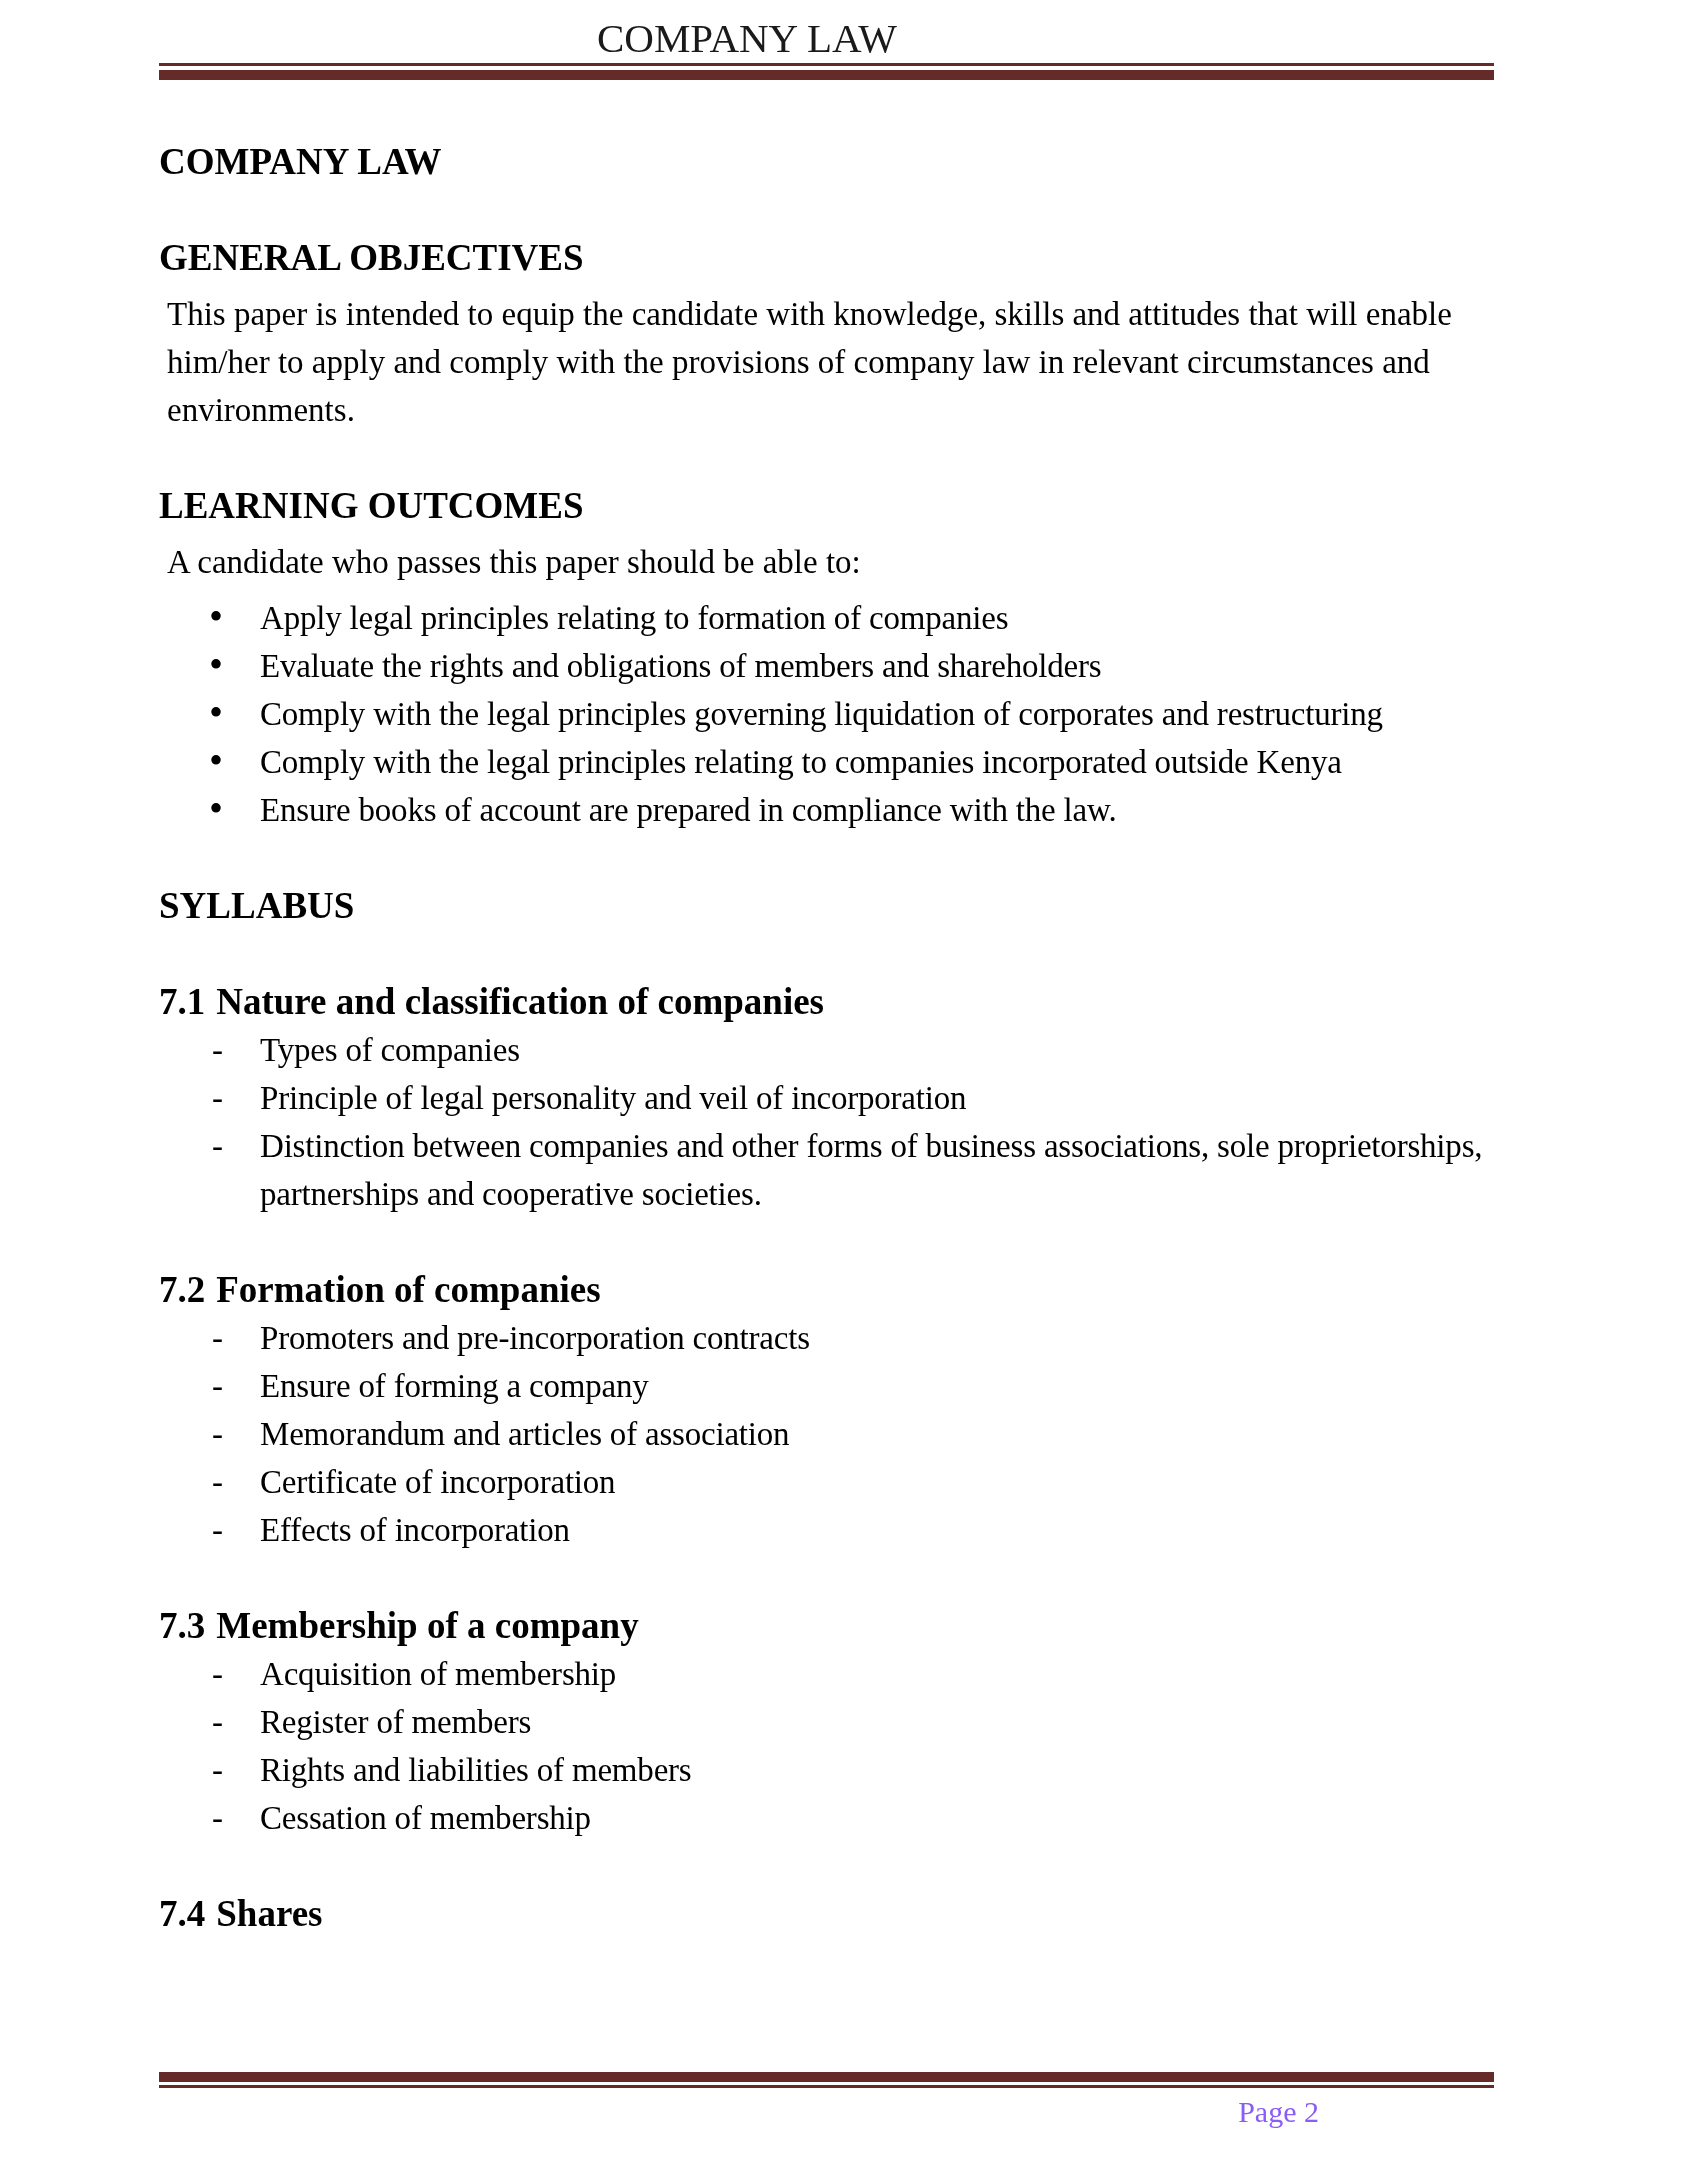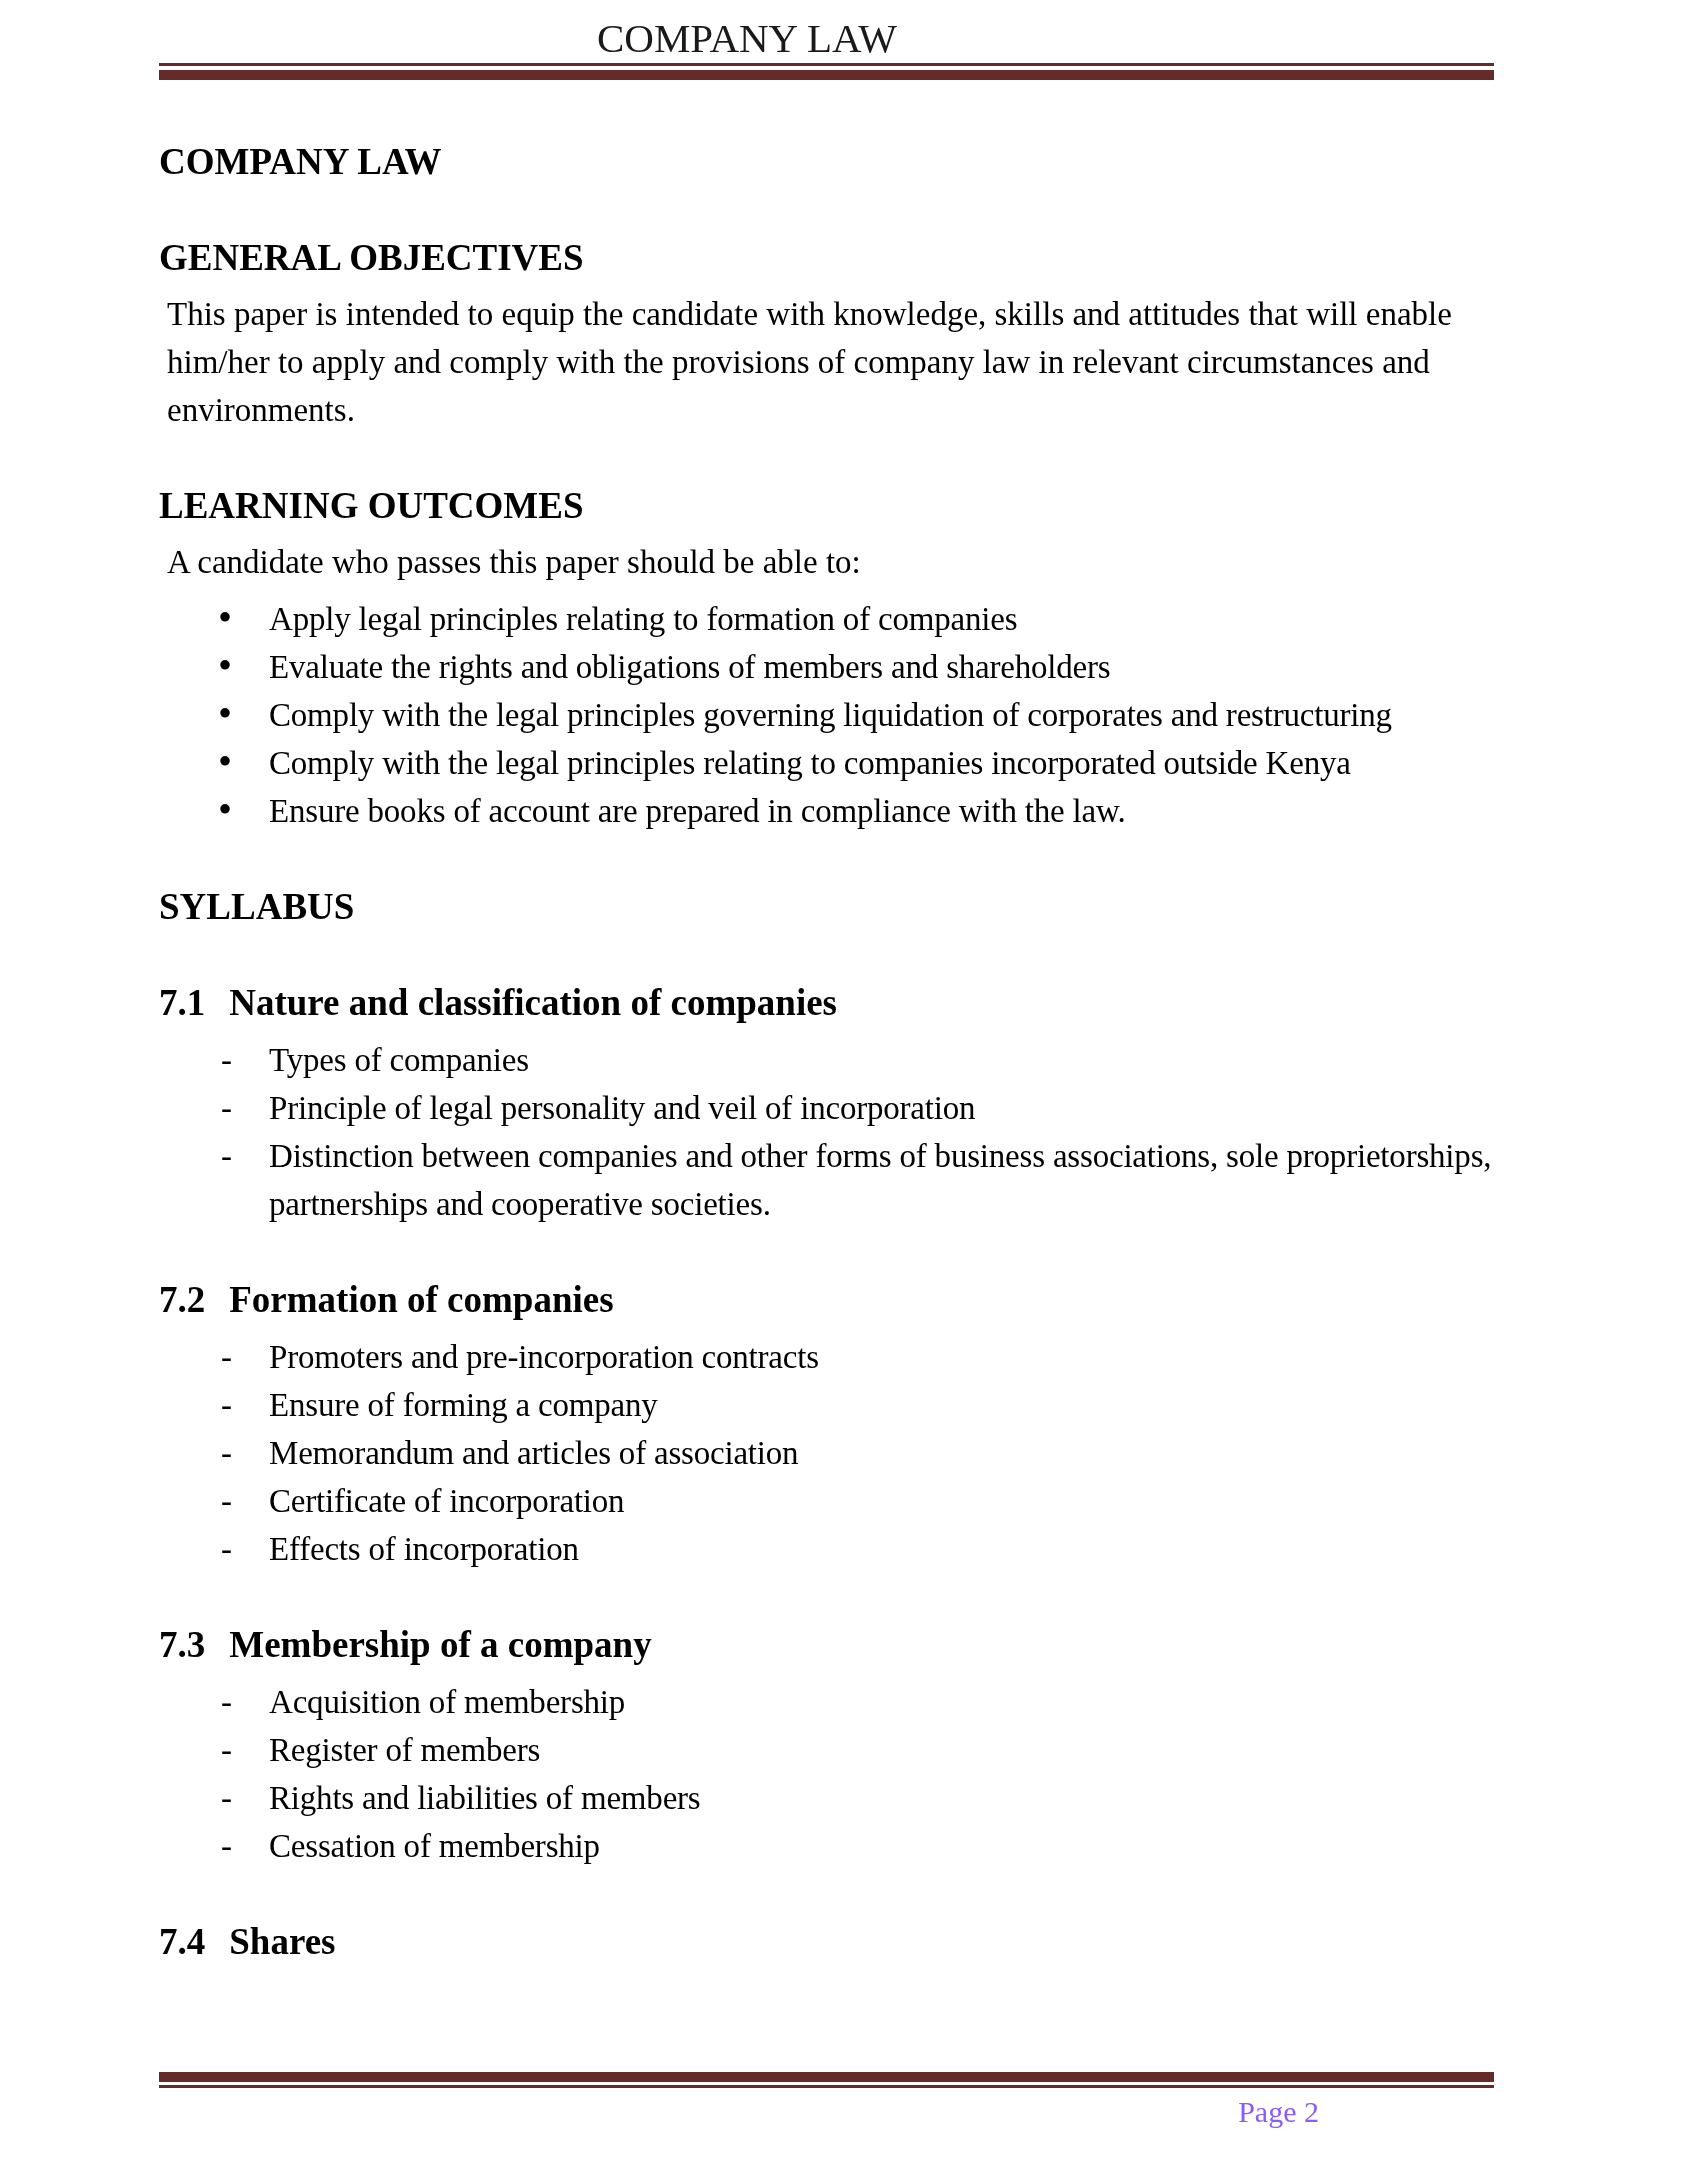--- a/index.html
+++ b/index.html
@@ -44,27 +44,27 @@
     line-height: 48px;
     font-weight: bold;
     margin: 0;
   }
   .sec-heading {
     font-size: 37px;
     line-height: 48px;
     font-weight: bold;
     margin: 48px 0 0 0;
   }
-  .sec-heading .num { display: inline-block; margin-right: 24px; }
+  .sec-heading .num { display: inline-block; margin-right: 11px; }
   .body-par {
     font-size: 33px;
     line-height: 48px;
     margin: 8px;
   }
-  ul.doc-list { list-style: none; margin: 9px; padding: 0; }
+  ul.doc-list { list-style: none; margin: 0; padding: 0; }
   ul.doc-list li {
     position: relative;
     font-size: 33px;
     line-height: 48px;
     padding-left: 101px;
     letter-spacing: -0.2px;
   }
   ul.doc-list li.single { white-space: nowrap; }
   ul.bullet-list li::before {
     content: "\2022";

